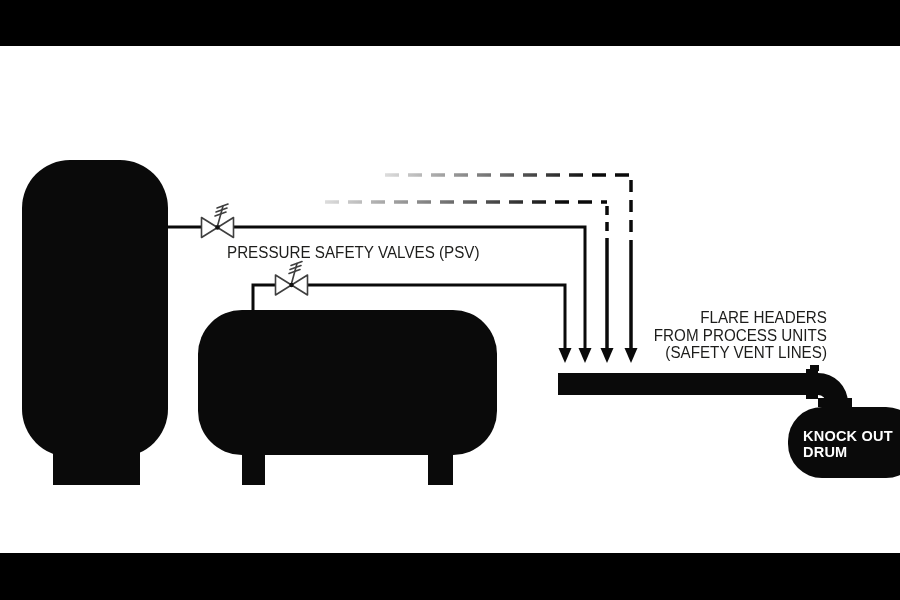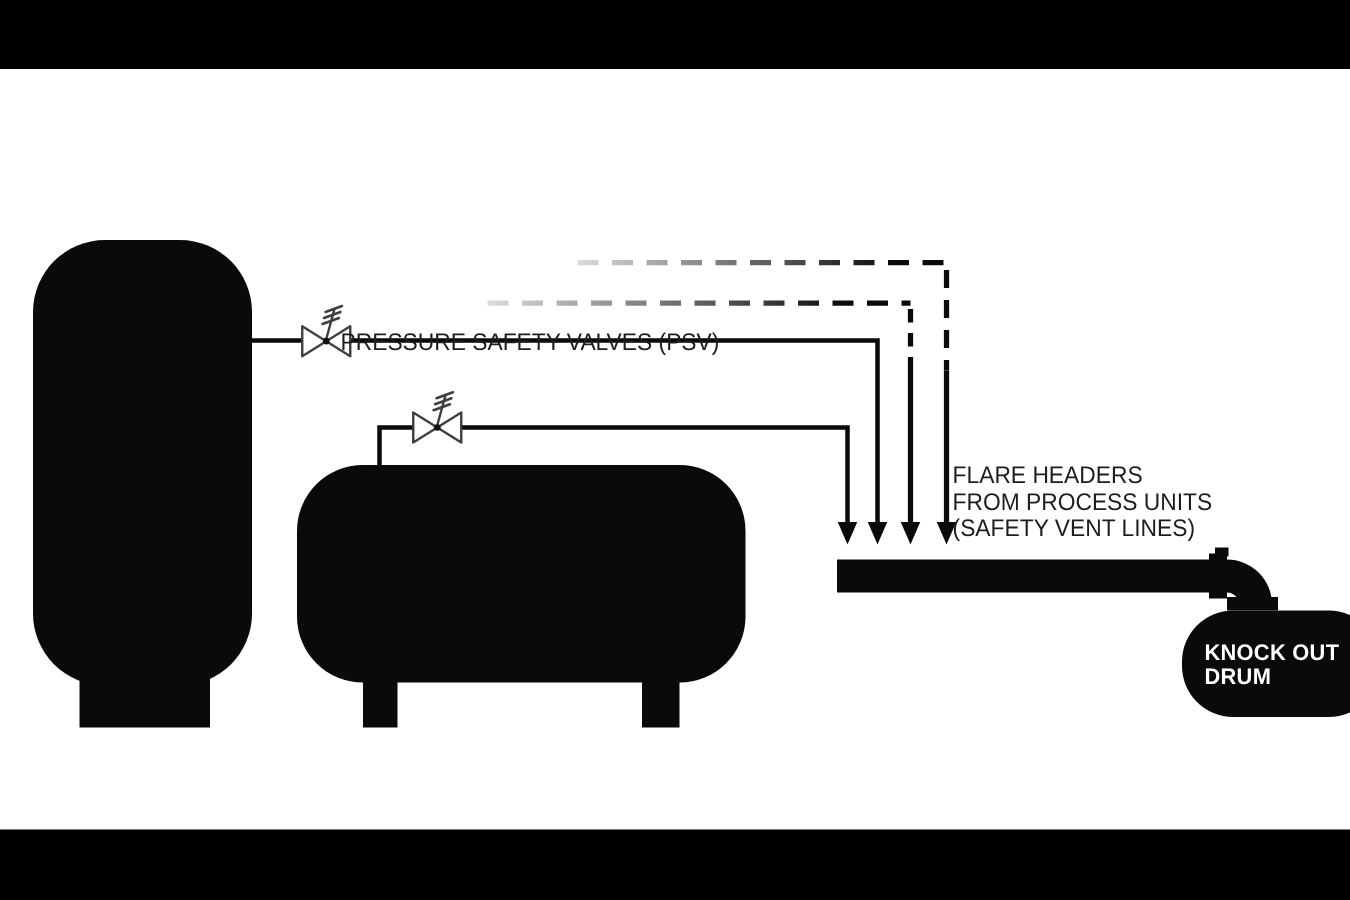--- a/index.html
+++ b/index.html
@@ -10,22 +10,22 @@
   .bar { position:absolute; left:0; width:900px; background:#000000; }
   .bar-top { top:0; height:46px; }
   .bar-bottom { top:553px; height:47px; }
   svg.diagram { position:absolute; left:0; top:0; }
 
   .label {
     position:absolute; color:#1d1d1b; font-size:16px; font-weight:400;
     white-space:nowrap; letter-spacing:0px; line-height:17.5px;
   }
   .cond { transform:scaleX(0.95); transform-origin:left top; display:inline-block; }
-  .label-psv { left:227px; top:220px;text-align:center; }
-  .label-flare { left:630px; top:309px; width:202px; text-align:left; white-space:normal; }
+  .label-psv { left:227px; top:244px;text-align:center; }
+  .label-flare { left:630px; top:309px; width:202px; text-align:right; white-space:normal; }
   .label-flare .cond { transform-origin:center top; width:100%; }
   .label-process { left:185px; top:503px; }
 
   .drum {
     position:absolute; left:788px; top:407px; width:132px; height:71px;
     background:#0a0a0a; border-radius:34px; box-sizing:border-box;
     padding:21px 0 0 15px; color:#ffffff; font-size:15px; font-weight:700;
     line-height:15.5px; letter-spacing:0.2px;
   }
   .drum .cond { transform:scaleX(0.97); }

